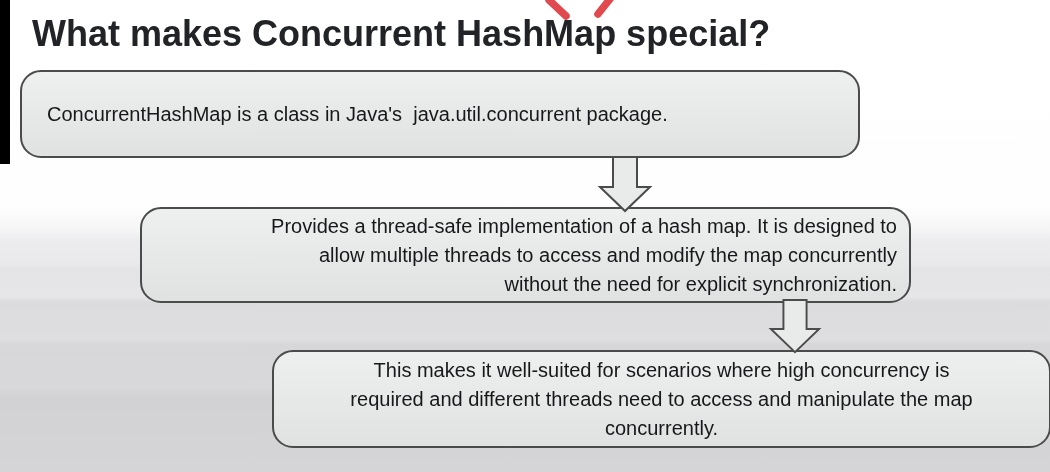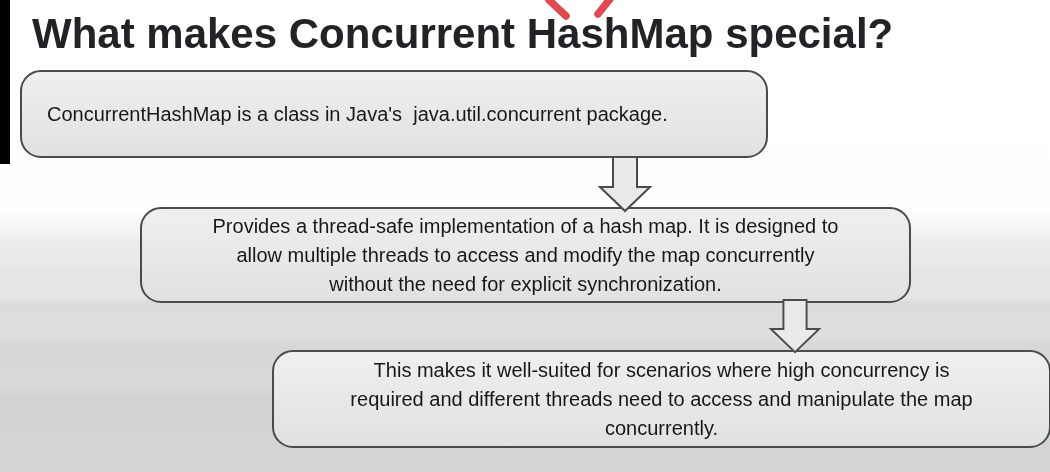--- a/index.html
+++ b/index.html
@@ -35,39 +35,39 @@
     position:absolute;left:540px;top:0;width:80px;height:20px;
     overflow:visible;
   }
   .red-mark line{
     stroke:var(--annotation-red);
     stroke-width:7.5;
     stroke-linecap:round;
   }
   .title{
     position:absolute;left:32px;top:13px;
-    font-size:42px;line-height:42px;font-weight:bold;
+    font-size:36px;line-height:42px;font-weight:bold;
     letter-spacing:0px;
     color:var(--title-text);
   }
   .flow-box{
     position:absolute;
     background:linear-gradient(180deg,var(--box-fill-top),var(--box-fill-bottom));
     border:2px solid var(--box-border);
     border-radius:21px;
     display:flex;align-items:center;
     color:var(--box-text);
     font-size:20px;line-height:29px;
     z-index:2;
   }
   .flow-box .box-text{white-space:pre-wrap;width:100%;}
-  .box-1{left:20px;top:70px;width:748px;height:88px;}
+  .box-1{left:20px;top:70px;width:840px;height:88px;}
   .box-1 .box-text{text-align:left;padding-left:25px;padding-right:14px;}
   .box-2{left:140px;top:207px;width:771px;height:96px;}
-  .box-2 .box-text{text-align:center;padding:0 12px;}
+  .box-2 .box-text{text-align:right;padding:0 12px;}
   .box-3{left:272px;top:350px;width:779px;height:98px;}
   .box-3 .box-text{text-align:center;padding:0 12px;}
   .block-arrow{position:absolute;z-index:3;overflow:visible;}
   .block-arrow polygon{
     fill:var(--arrow-fill);
     stroke:var(--arrow-border);
     stroke-width:2;
     stroke-linejoin:miter;
   }
   .arrow-1{left:598px;top:157px;}

